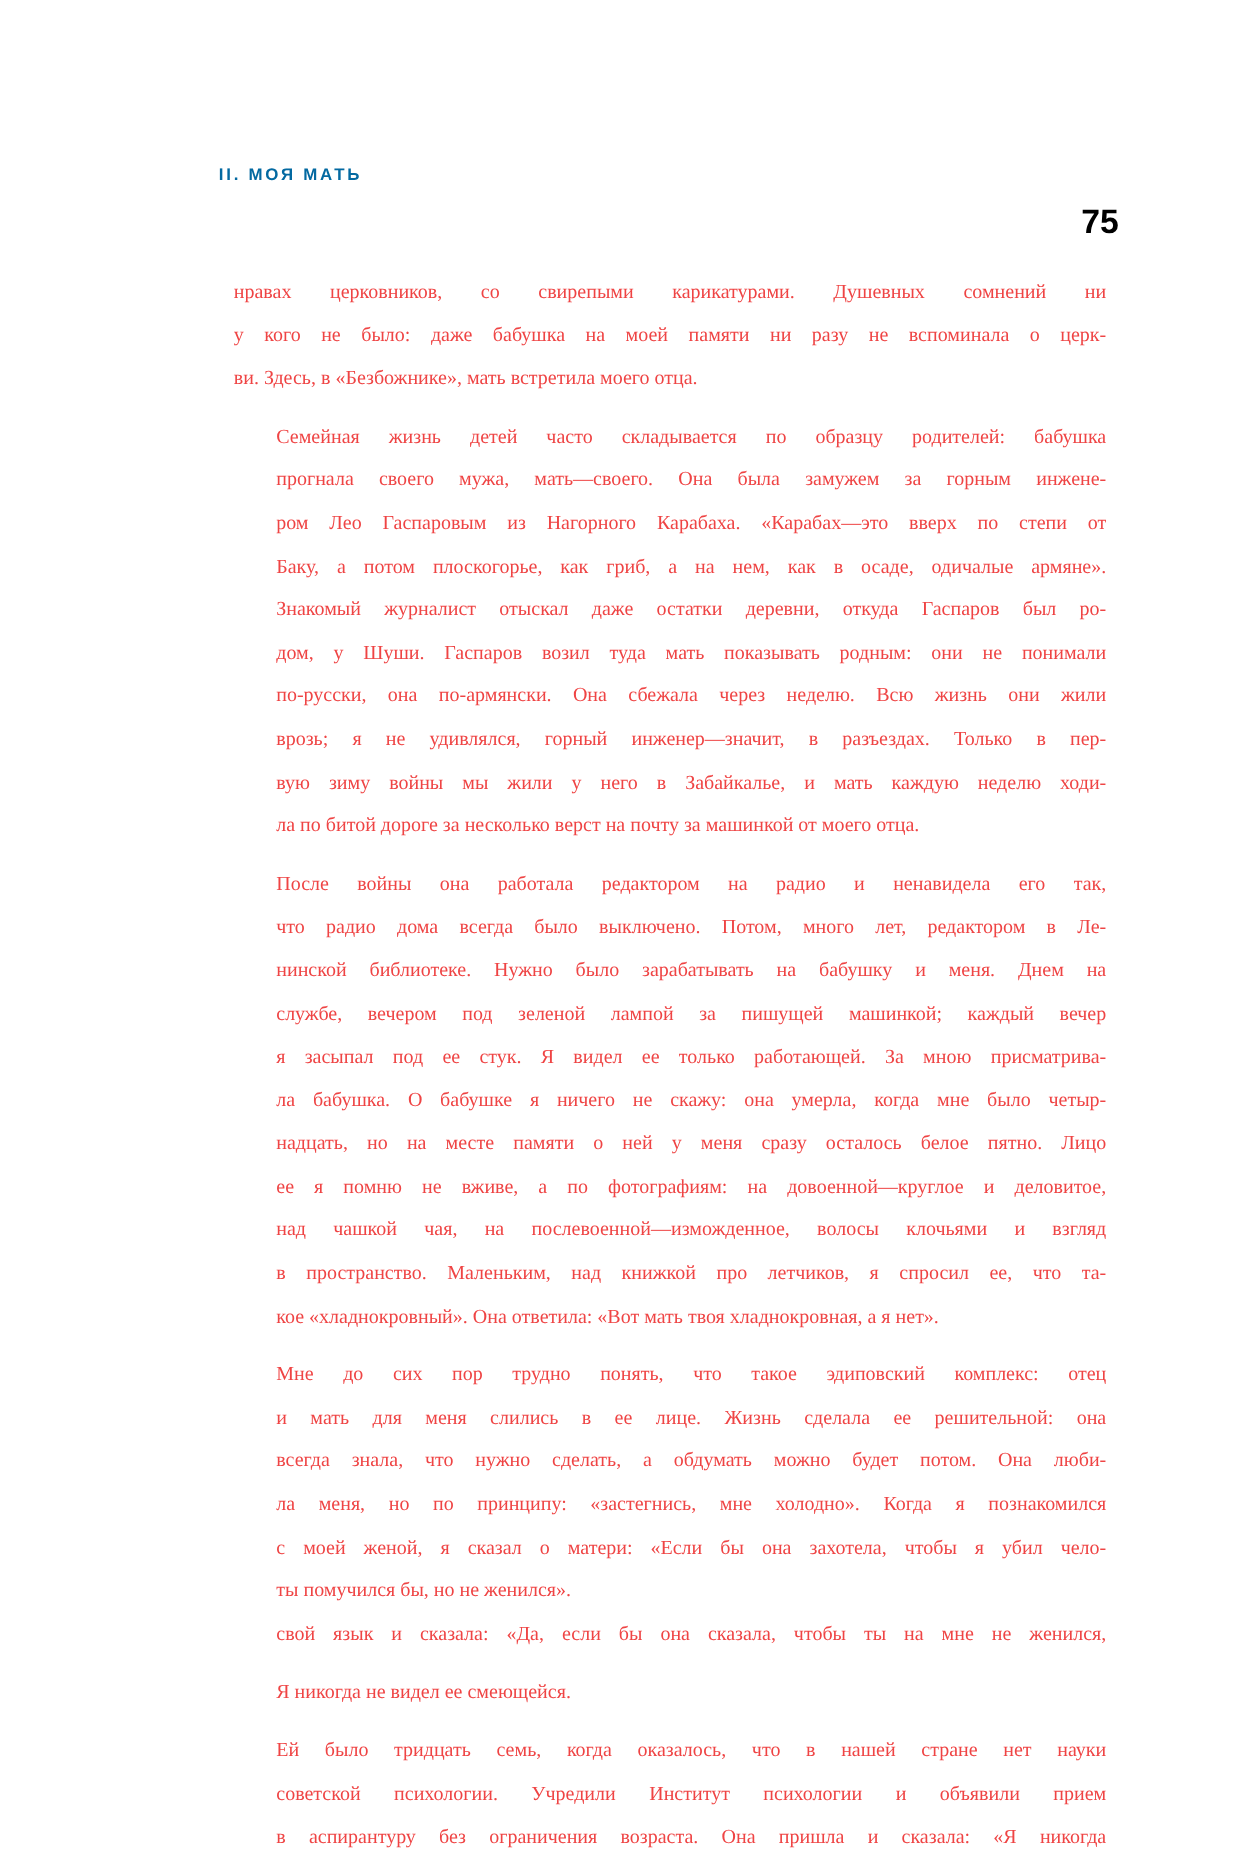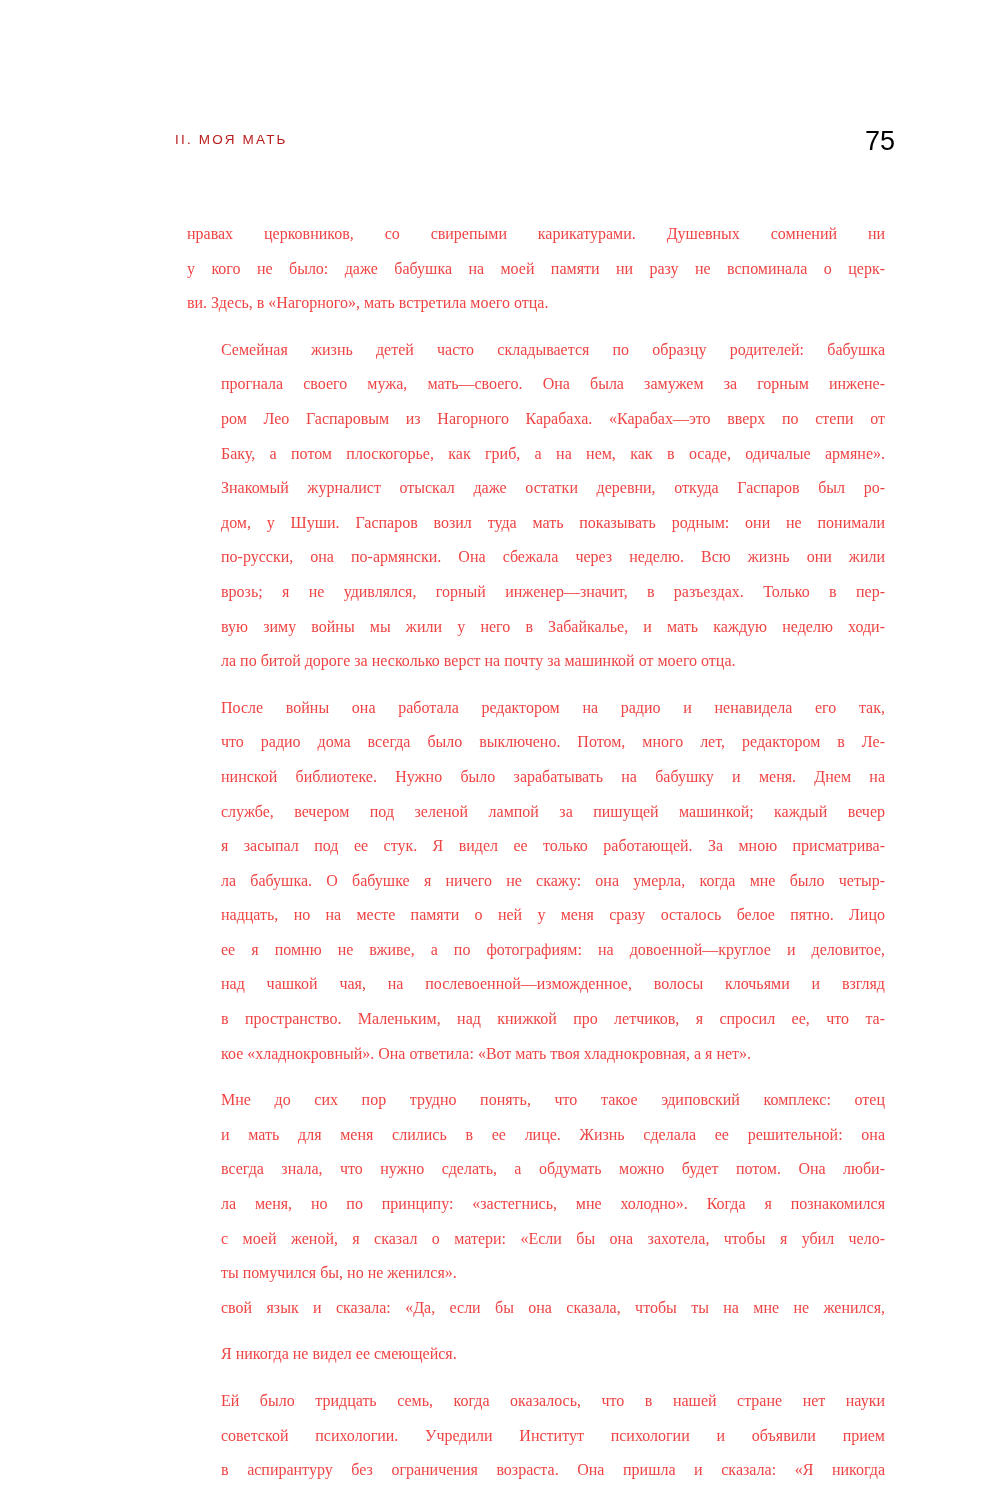--- a/index.html
+++ b/index.html
@@ -24,35 +24,36 @@
     top: 128px;
     width: 720px;
     height: 24px;
     display: flex;
     align-items: flex-start;
     justify-content: space-between;
   }
   .rh-title {
     font-family: "Liberation Sans", "DejaVu Sans", sans-serif;
     font-size: 13.5px;
-    font-weight: 400;
+    font-weight: 700;
     letter-spacing: 2.2px;
     text-transform: uppercase;
-    color: #b91c1c;
+    color: #0369a1;
     line-height: 1;
     padding-top: 5px;
     white-space: nowrap;
   }
   .rh-folio {
     font-family: "Liberation Sans", "DejaVu Sans", sans-serif;
     font-size: 27px;
-    font-weight: 400;
+    font-weight: 700;
     color: #000000;
     line-height: 1;
     letter-spacing: 0px;
+    margin-top: 36px;
   }
 
   
   .textblock {
     position: absolute;
     left: 175px;
     top: 205px;
     width: 722px;
   }
   .para {
@@ -88,21 +89,21 @@
 
   <div class="running-head">
     <span class="rh-title">II. МОЯ МАТЬ</span>
     <span class="rh-folio">75</span>
   </div>
 
   <div class="textblock" id="textblock">
       <p class="para first">
         <span class="line">нравах церковников, со свирепыми карикатурами. Душевных сомнений ни</span>
         <span class="line">у кого не было: даже бабушка на моей памяти ни разу не вспоминала о церк-</span>
-        <span class="line last">ви. Здесь, в «Нагорного», мать встретила моего отца.</span>
+        <span class="line last">ви. Здесь, в «Безбожнике», мать встретила моего отца.</span>
       </p>
       <p class="para">
         <span class="line indent">Семейная жизнь детей часто складывается по образцу родителей: бабушка</span>
         <span class="line">прогнала своего мужа, мать—своего. Она была замужем за горным инжене-</span>
         <span class="line">ром Лео Гаспаровым из Нагорного Карабаха. «Карабах—это вверх по степи от</span>
         <span class="line">Баку, а потом плоскогорье, как гриб, а на нем, как в осаде, одичалые армяне».</span>
         <span class="line">Знакомый журналист отыскал даже остатки деревни, откуда Гаспаров был ро-</span>
         <span class="line">дом, у Шуши. Гаспаров возил туда мать показывать родным: они не понимали</span>
         <span class="line">по-русски, она по-армянски. Она сбежала через неделю. Всю жизнь они жили</span>
         <span class="line">врозь; я не удивлялся, горный инженер—значит, в разъездах. Только в пер-</span>

